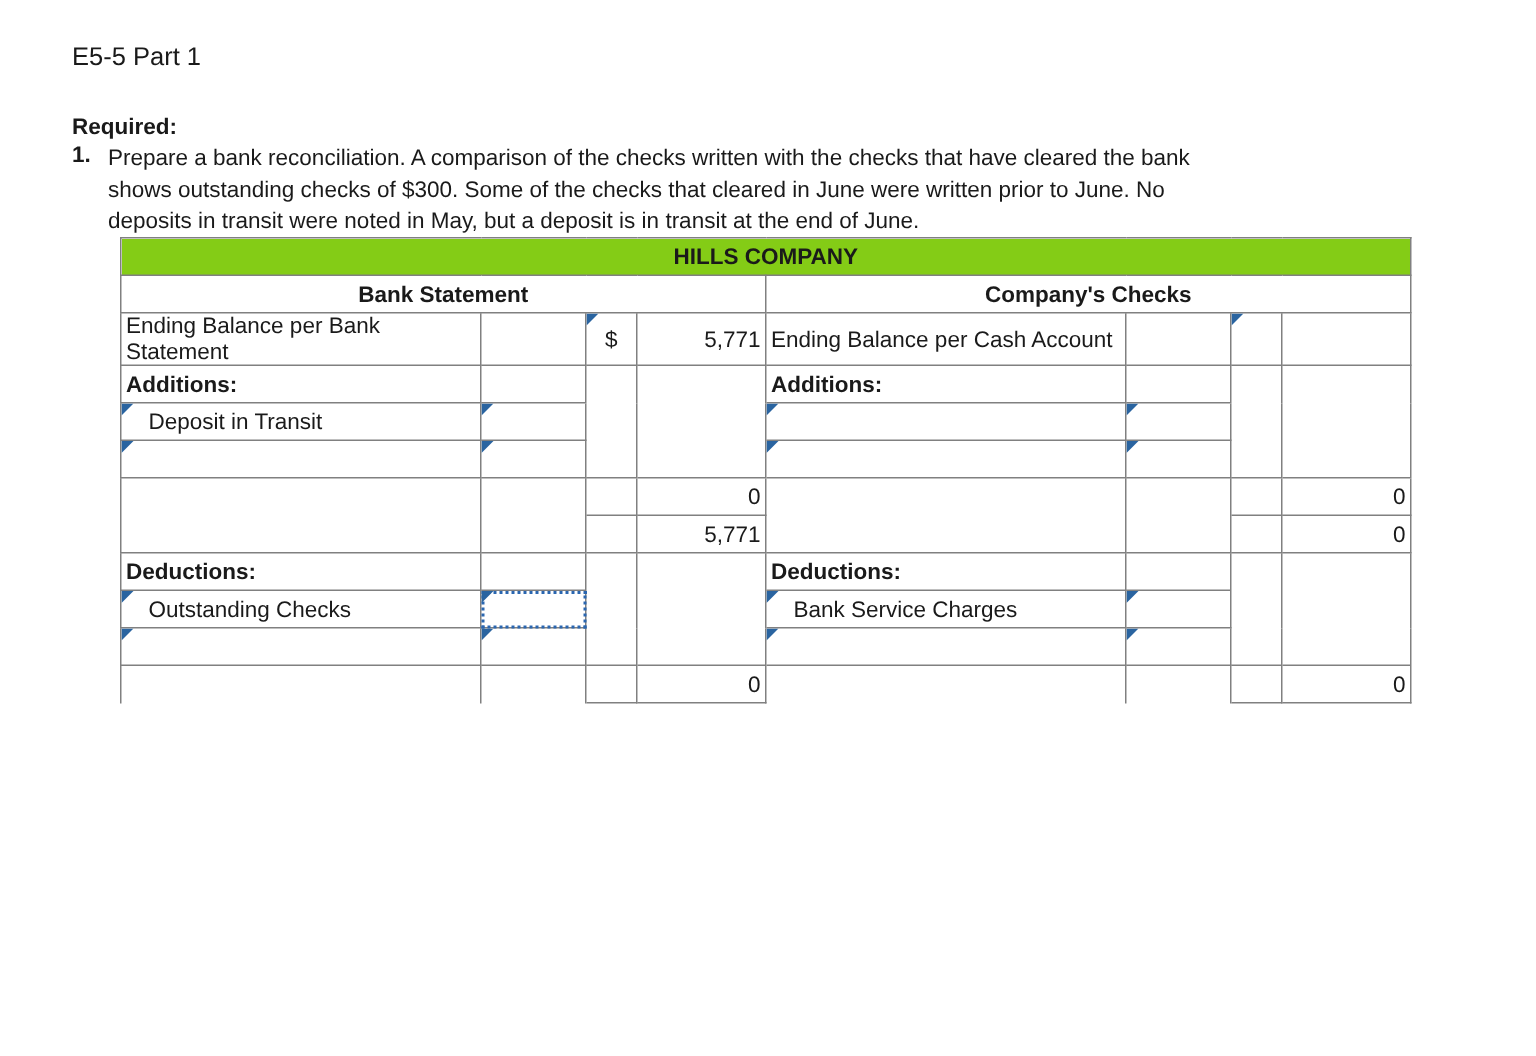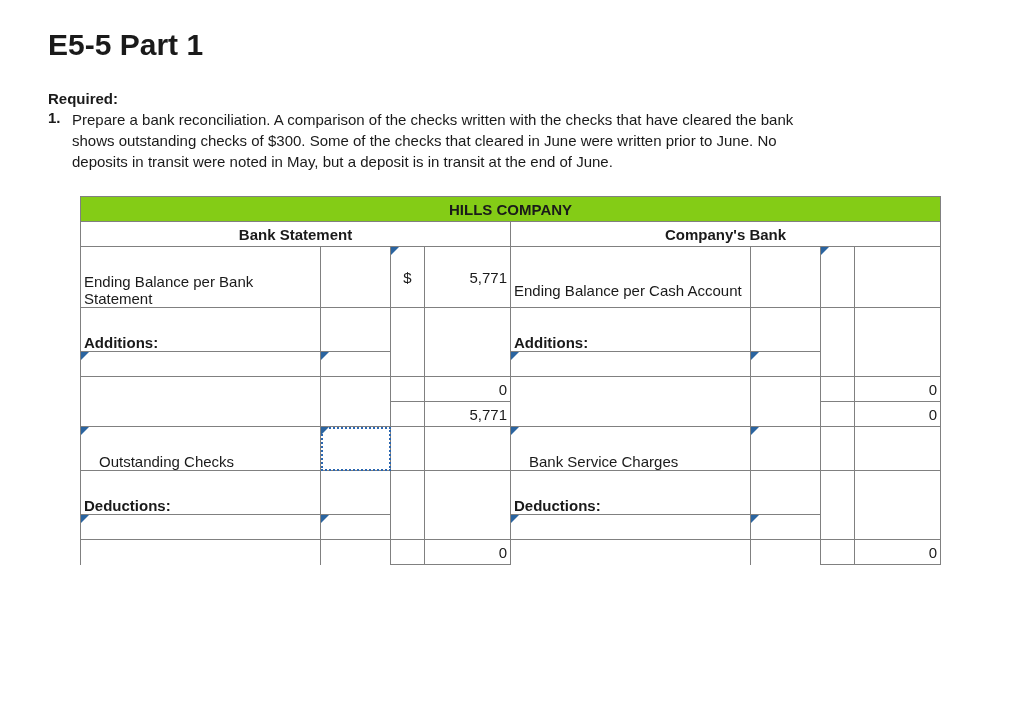--- a/index.html
+++ b/index.html
@@ -3,22 +3,22 @@
 <meta charset="utf-8">
 <style>
   body {
     margin: 0;
     font-family: Arial, Helvetica, sans-serif;
     font-size: 15px;
     color: #1a1a1a;
     background: #fff;
     padding: 28px 48px;
   }
-  h1 { font-size: 30px; margin: 0 0 28px 0; font-weight: 700; }
-  .req-block { margin-bottom: 24px; }
+  h1 { font-size: 17px; margin: 0 0 28px 0; font-weight: 400; }
+  .req-block { }
   .req-title { font-weight: 700; margin-bottom: 2px; }
   .req-item { display: flex; }
   .req-num { font-weight: 700; width: 22px; flex-shrink: 0; }
   .req-text { line-height: 1.4; padding-left: 2px; max-width: 760px; }
 
   .wrap { padding-left: 32px; }
   table.recon {
     border-collapse: collapse;
     width: 860px;
     table-layout: fixed;
@@ -29,21 +29,21 @@
     padding: 0;
     vertical-align: middle;
     overflow: hidden;
   }
   .hdr {
     background: #84cc16;
     border: 1px solid #4a4a4a;
   }
   .hdr .inner { font-weight: 700; text-align: center; width: 100%; }
   .subhdr { font-weight: 700; text-align: center; margin-top: 40px; }
-  .label { padding-left: 4px; margin-top: 26px; }
+  .label { padding-left: 4px; }
   .label.indent { padding-left: 18px; }
   .num { text-align: left; padding-right: 3px; }
   .cur { text-align: center; }
   .bold { font-weight: 700; }
 
   .inner {
     display: flex;
     align-items: center;
     height: 100%;
     padding: 0 3px;
@@ -103,21 +103,21 @@
           <td colspan="8" class="hdr">
             <div class="inner" style="justify-content:center">HILLS COMPANY</div>
           </td>
         </tr>
 
   <tr>
     <td colspan="4" class="subhdr">
             <div class="inner" style="justify-content:center">Bank Statement</div>
           </td>
     <td colspan="4" class="subhdr">
-            <div class="inner" style="justify-content:center">Company's Bank</div>
+            <div class="inner" style="justify-content:center">Company's Checks</div>
           </td>
   </tr>
 
   <tr>
     <td>
             <div class="inner label">Ending Balance per Bank Statement</div>
           </td>
     <td></td>
     <td class="dd">
             <div class="inner cur" style="justify-content:center">$</div>
@@ -141,20 +141,32 @@
           <td class="nb"></td>
           <td class="nb"></td>
     <td class="bold">
             <div class="inner label">Additions:</div>
           </td>
     <td class="nb"></td>
           <td class="nb"></td>
           <td class="nb"></td>
   </tr>
 
+  <tr>
+    <td class="dd">
+            <div class="inner label indent">Deposit in Transit</div>
+          </td>
+    <td class="dd"></td>
+    <td class="nt nb"></td>
+          <td class="nt nb"></td>
+    <td class="dd"></td>
+    <td class="dd"></td>
+    <td class="nt nb"></td>
+          <td class="nt nb"></td>
+  </tr>
 
   <tr>
     <td class="dd"></td>
     <td class="dd"></td>
     <td class="nt nb"></td>
           <td class="nt nb"></td>
     <td class="dd"></td>
     <td class="dd"></td>
     <td class="nt nb"></td>
           <td class="nt nb"></td>
@@ -184,47 +196,47 @@
           </td>
     <td class="nt"></td>
           <td class="nt"></td>
     <td></td>
     <td>
             <div class="inner num" style="justify-content:flex-end">0</div>
           </td>
   </tr>
 
   <tr>
+    <td class="bold">
+            <div class="inner label">Deductions:</div>
+          </td>
+    <td class="nb"></td>
+          <td class="nb"></td>
+          <td class="nb"></td>
+    <td class="bold">
+            <div class="inner label">Deductions:</div>
+          </td>
+    <td class="nb"></td>
+          <td class="nb"></td>
+          <td class="nb"></td>
+  </tr>
+
+  <tr>
     <td class="dd">
             <div class="inner label indent">Outstanding Checks</div>
           </td>
     <td class="dd selected-cell"></td>
     <td class="nt nb"></td>
           <td class="nt nb"></td>
     <td class="dd">
             <div class="inner label indent">Bank Service Charges</div>
           </td>
     <td class="dd"></td>
     <td class="nt nb"></td>
           <td class="nt nb"></td>
-  </tr>
-
-  <tr>
-    <td class="bold">
-            <div class="inner label">Deductions:</div>
-          </td>
-    <td class="nb"></td>
-          <td class="nb"></td>
-          <td class="nb"></td>
-    <td class="bold">
-            <div class="inner label">Deductions:</div>
-          </td>
-    <td class="nb"></td>
-          <td class="nb"></td>
-          <td class="nb"></td>
   </tr>
 
   <tr>
     <td class="dd"></td>
     <td class="dd"></td>
     <td class="nt nb"></td>
           <td class="nt nb"></td>
     <td class="dd"></td>
     <td class="dd"></td>
     <td class="nt nb"></td>

